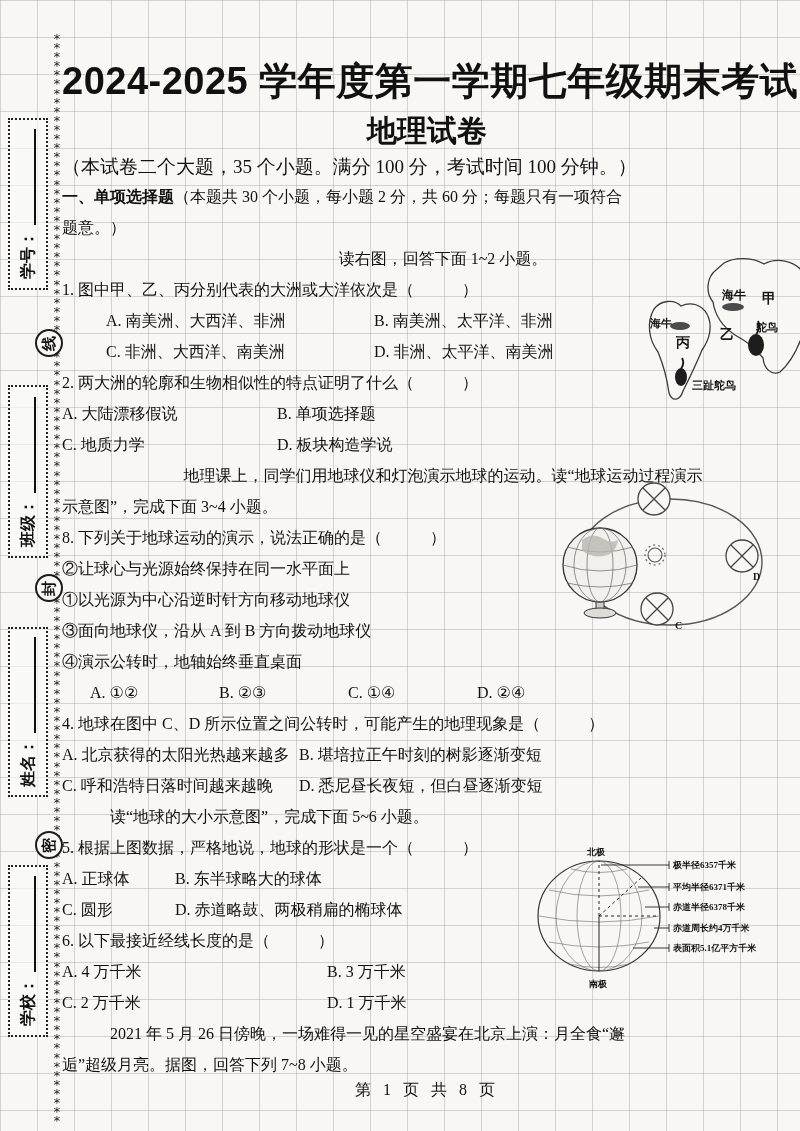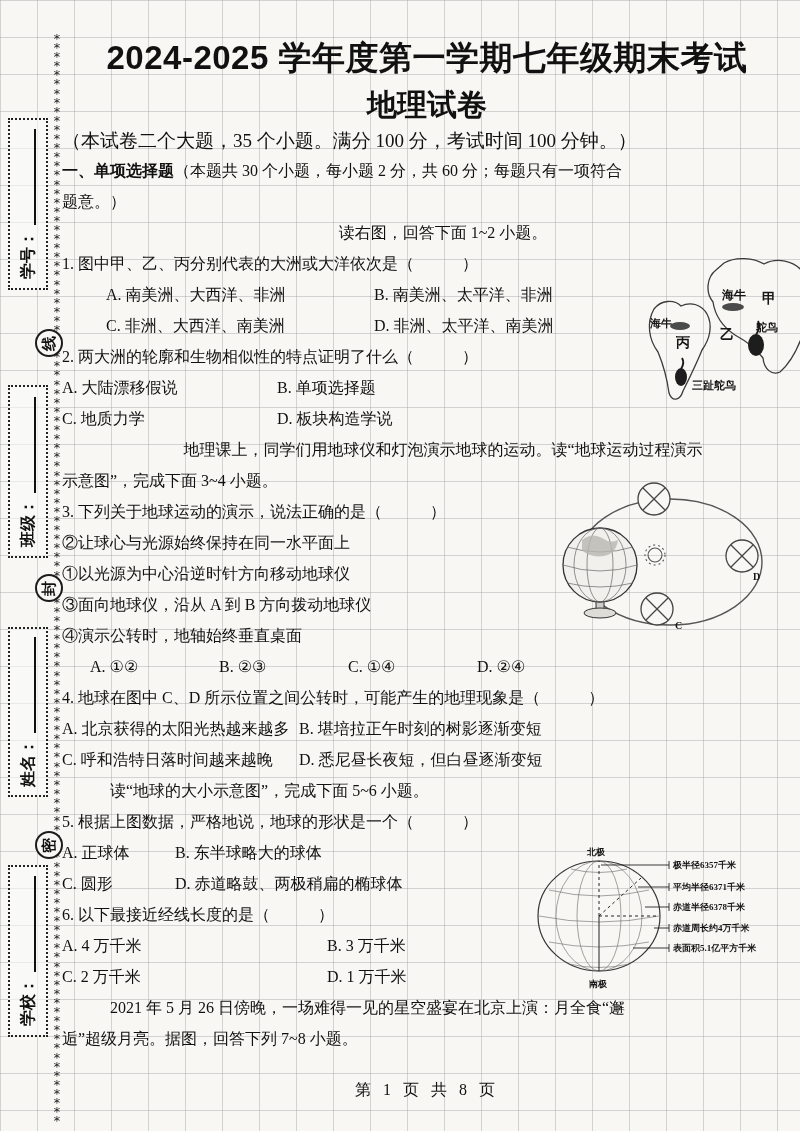--- a/index.html
+++ b/index.html
@@ -37,21 +37,21 @@
   .m-fieldline{flex:1;height:13px;border-bottom:2px solid #111;margin-left:6px;}
   .m-circle{
     position:absolute;left:35px;width:28px;height:28px;
     border:2px solid #1c1c1c;border-radius:50%;
     background:#f8f7f4;box-sizing:border-box;
     display:flex;align-items:center;justify-content:center;z-index:3;
   }
   .m-circle span{display:block;transform:rotate(-90deg);font-size:15px;font-weight:700;}
   
   .content{position:absolute;left:62px;top:0;width:730px;z-index:1;}
-  .t1{margin-top:36px;font-size:33px;font-weight:700;text-align:center;
+  .t1{margin-top:56px;font-size:38px;font-weight:700;text-align:center;
       font-family:"Liberation Sans",sans-serif;letter-spacing:0.5px;white-space:nowrap;}
   .t2{font-size:30px;font-weight:700;text-align:center;
       font-family:"Liberation Sans",sans-serif;margin-top:4px;}
   .note{font-size:19px;text-align:left;height:29px;line-height:29px;white-space:nowrap;}
   .ln{height:31px;line-height:31px;font-size:16px;white-space:nowrap;}
   .ind2{text-indent:2em;text-align:center;}
   .ind3{text-indent:3em;}
   .bold-hei{font-family:"Liberation Sans",sans-serif;font-weight:700;}
   .row{display:flex;}
   .c268{display:inline-block;width:268px;margin-left:44px;}
@@ -256,21 +256,21 @@
   <div class="ln row">
     <span class="c215">A. 大陆漂移假说</span>
     <span>B. 单项选择题</span>
   </div>
   <div class="ln row">
     <span class="c215">C. 地质力学</span>
     <span>D. 板块构造学说</span>
   </div>
   <div class="ln ind2">地理课上，同学们用地球仪和灯泡演示地球的运动。读“地球运动过程演示</div>
   <div class="ln">示意图”，完成下面 3~4 小题。</div>
-  <div class="ln">3. 下列关于地球运动的演示，说法正确的是（　　　）</div>
+  <div class="ln">8. 下列关于地球运动的演示，说法正确的是（　　　）</div>
   <div class="ln">②让球心与光源始终保持在同一水平面上</div>
   <div class="ln">①以光源为中心沿逆时针方向移动地球仪</div>
   <div class="ln">③面向地球仪，沿从 A 到 B 方向拨动地球仪</div>
   <div class="ln">④演示公转时，地轴始终垂直桌面</div>
   <div class="ln row">
     <span class="cq3">A. ①②</span>
     <span class="cq3">B. ②③</span>
     <span class="cq3">C. ①④</span>
     <span class="cq3">D. ②④</span>
   </div>

